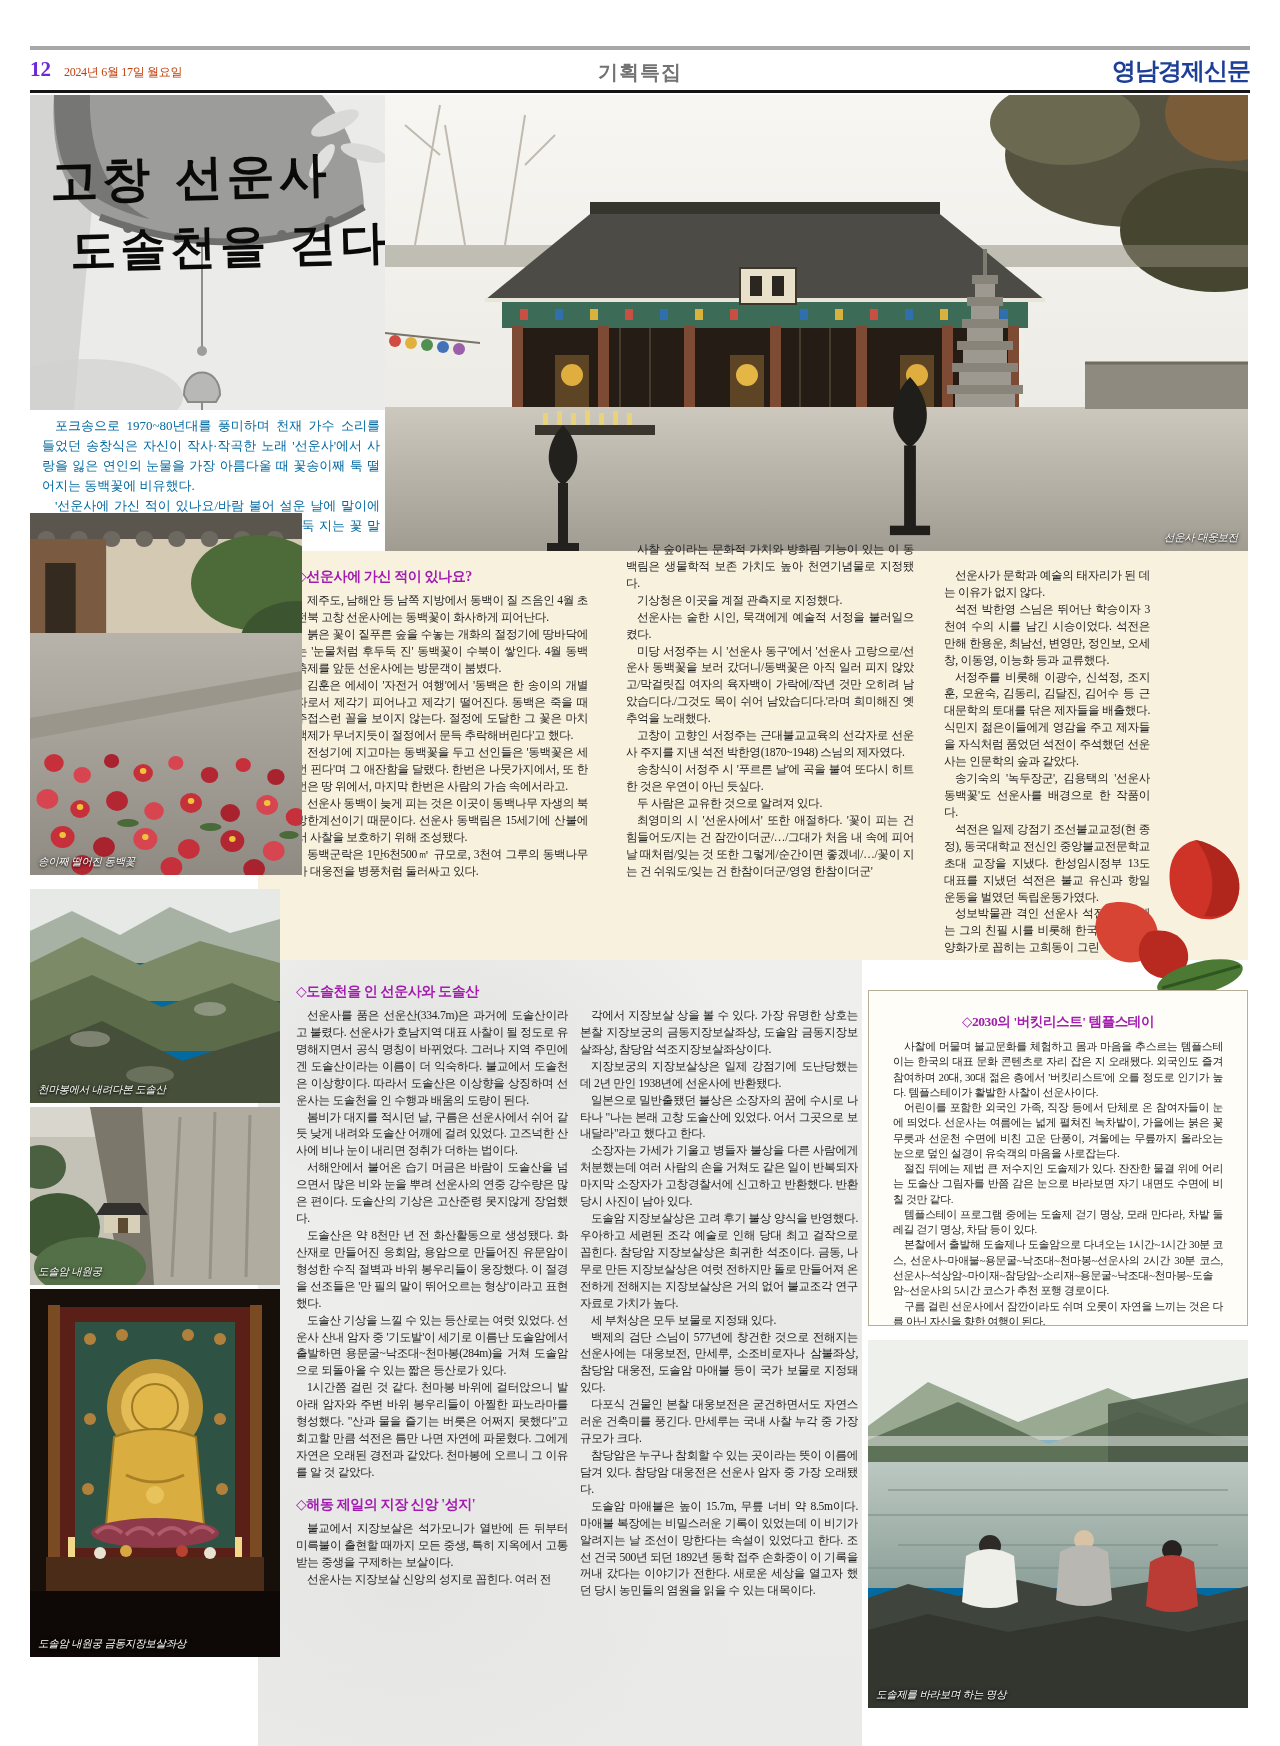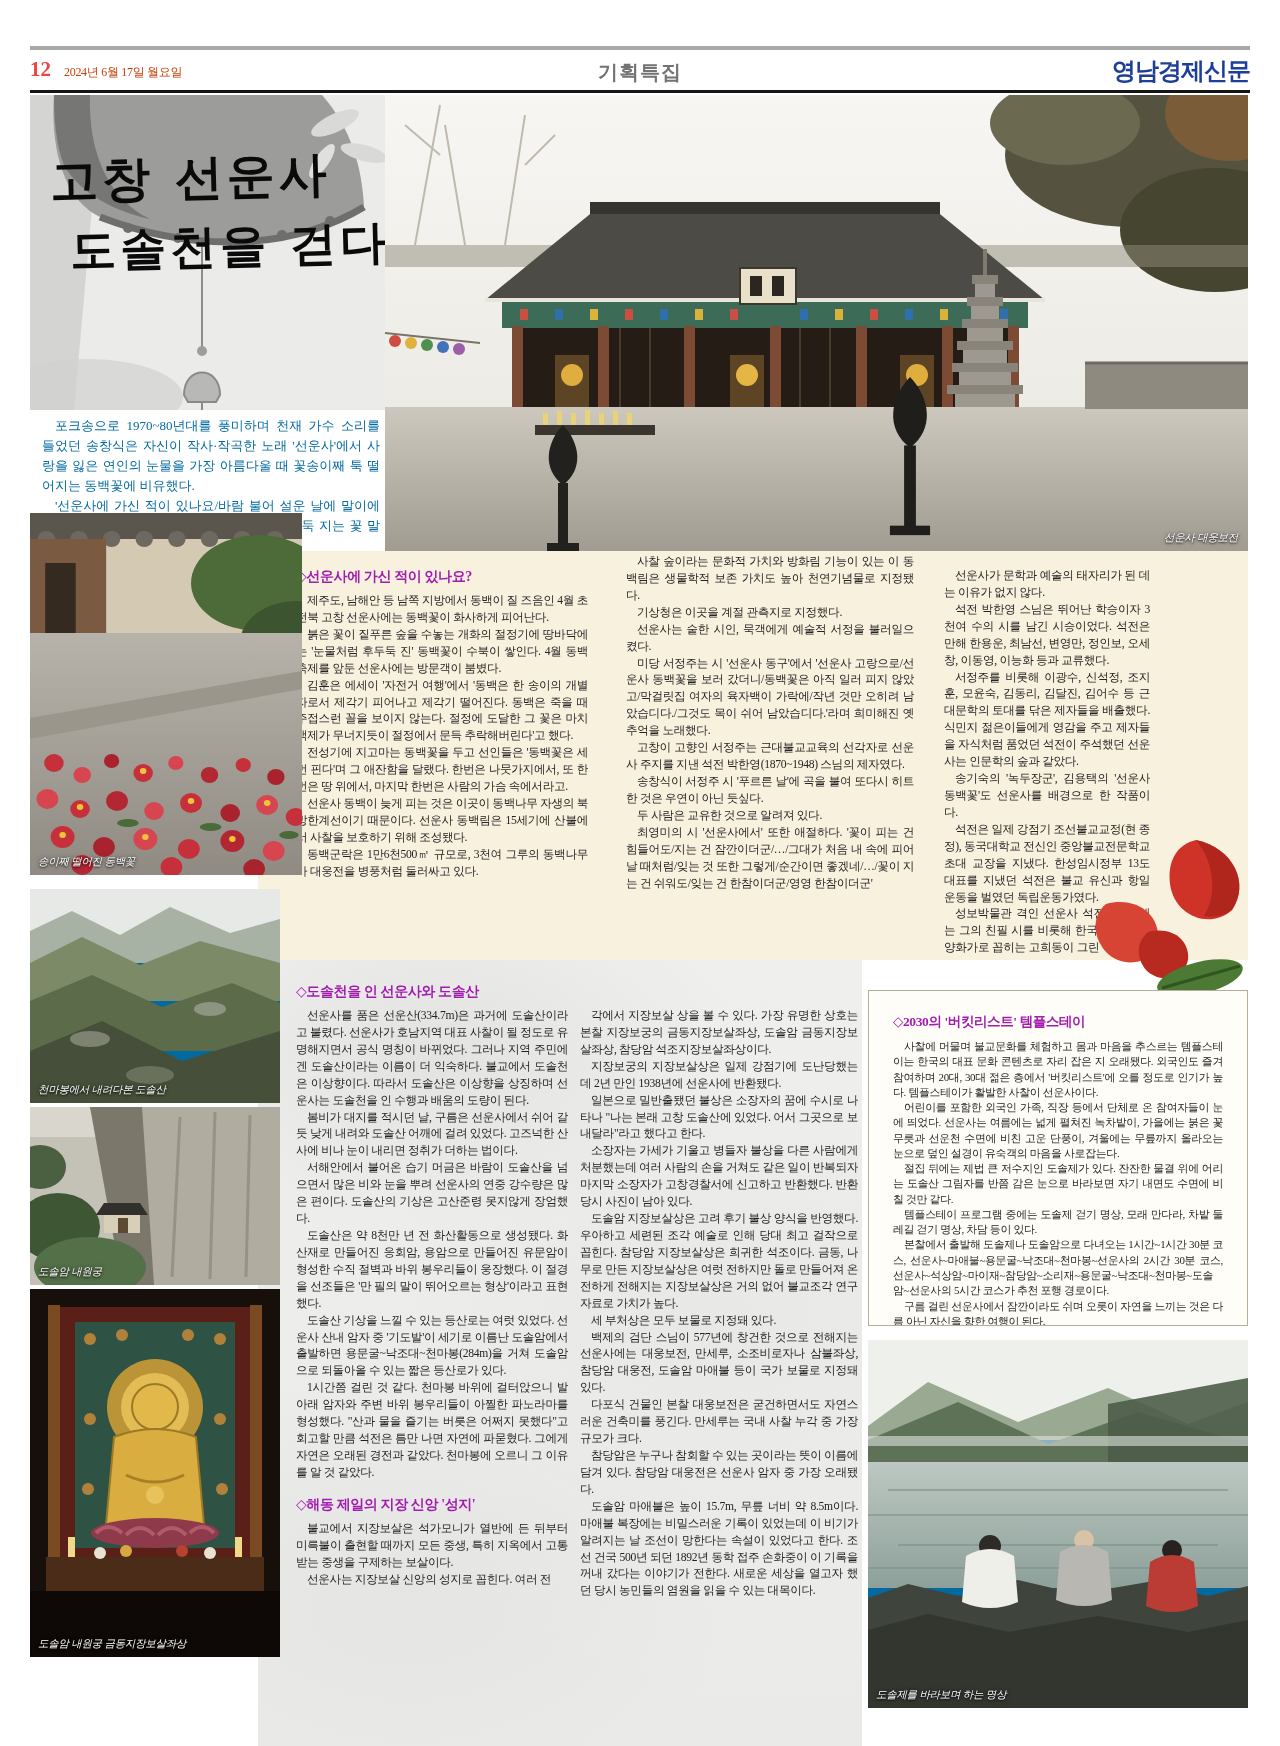--- a/index.html
+++ b/index.html
@@ -2,21 +2,21 @@
 <html><head>
 <meta charset="utf-8">
 <style>
   html,body{margin:0;padding:0;background:#9a9a9a;}
   .page{position:relative;width:1280px;height:1746px;background:#ffffff;margin:0 auto;
         font-family:"Liberation Serif","DejaVu Serif",serif;overflow:hidden;color:#1c1c1c;}
   .abs{position:absolute;}
   
   .rule-top{left:30px;right:30px;top:46px;height:4px;background:#a8a8a8;}
   .rule-head{left:30px;right:30px;top:90px;height:3px;background:#151515;}
-  .page-num{left:30px;top:57px;font-size:21px;font-weight:bold;color:#ef4444;}
+  .page-num{left:30px;top:57px;font-size:21px;font-weight:bold;color:#6d28d9;}
   .issue-date{left:64px;top:64px;font-size:12px;color:#c2410c;letter-spacing:-0.3px;}
   .section-title{left:0;right:0;top:59px;text-align:center;font-size:20px;font-weight:bold;color:#737373;letter-spacing:1px;}
   .np-name{right:30px;top:55px;font-size:24px;font-weight:900;color:#1d3f97;letter-spacing:-1px;
            font-family:"DejaVu Sans","Liberation Sans",sans-serif;}
   
   .title-block{left:30px;top:95px;width:355px;height:315px;overflow:hidden;}
   .big-title{font-family:"DejaVu Sans","Liberation Sans",sans-serif;font-weight:900;color:#0a0a0a;
              letter-spacing:4px;transform:rotate(-1.5deg);white-space:nowrap;}
   .bt1{left:50px;top:146px;font-size:48px;}
   .bt2{left:70px;top:216px;font-size:46px;}
@@ -41,30 +41,30 @@
          radial-gradient(420px 260px at 30% 12%, #e3e3e1 0%, rgba(227,227,225,0) 70%),
          radial-gradient(500px 340px at 75% 45%, #e8e8e6 0%, rgba(232,232,230,0) 70%),
          radial-gradient(460px 300px at 25% 80%, #e5e5e3 0%, rgba(229,229,227,0) 72%),
          linear-gradient(180deg,#efefee 0%,#eaeae9 100%);}
   .col{position:absolute;overflow:hidden;}
   .shead{margin:0 0 7px;font-size:14px;font-weight:bold;color:#a21caf;letter-spacing:-0.4px;}
   .shead2{margin:14px 0 7px;}
   .bp{margin:0;font-size:11.6px;line-height:1.46;text-align:justify;text-indent:11px;
       color:#232323;letter-spacing:-0.3px;word-break:break-all;}
   .c1a{left:296px;top:568px;width:292px;height:388px;}
-  .c1b{left:626px;top:554px;width:288px;height:381px;}
+  .c1b{left:626px;top:542px;width:288px;height:381px;}
   .c1c{left:944px;top:568px;width:206px;height:388px;}
   .c2a{left:296px;top:983px;width:272px;height:678px;}
   .c2b{left:580px;top:1008px;width:278px;height:665px;}
   .petals{left:1078px;top:832px;width:176px;height:176px;}
   
   .tbox{left:868px;top:990px;width:380px;height:336px;background:#fffdf8;border:1px solid #b7ae97;
         box-sizing:border-box;padding:22px 24px 14px;overflow:hidden;}
   .tbox .bp{font-size:10.9px;line-height:1.4;}
-  .tbox .shead{font-size:13.5px;margin-bottom:8px;}
+  .tbox .shead{font-size:13.5px;margin-bottom:8px;text-align:center;}
 </style>
 </head>
 <body>
 
 <div class="page">
 
   <div class="abs rule-top"></div>
   <div class="abs page-num">12</div>
   <div class="abs issue-date">2024년 6월 17일 월요일</div>
   <div class="abs section-title">기획특집</div>

